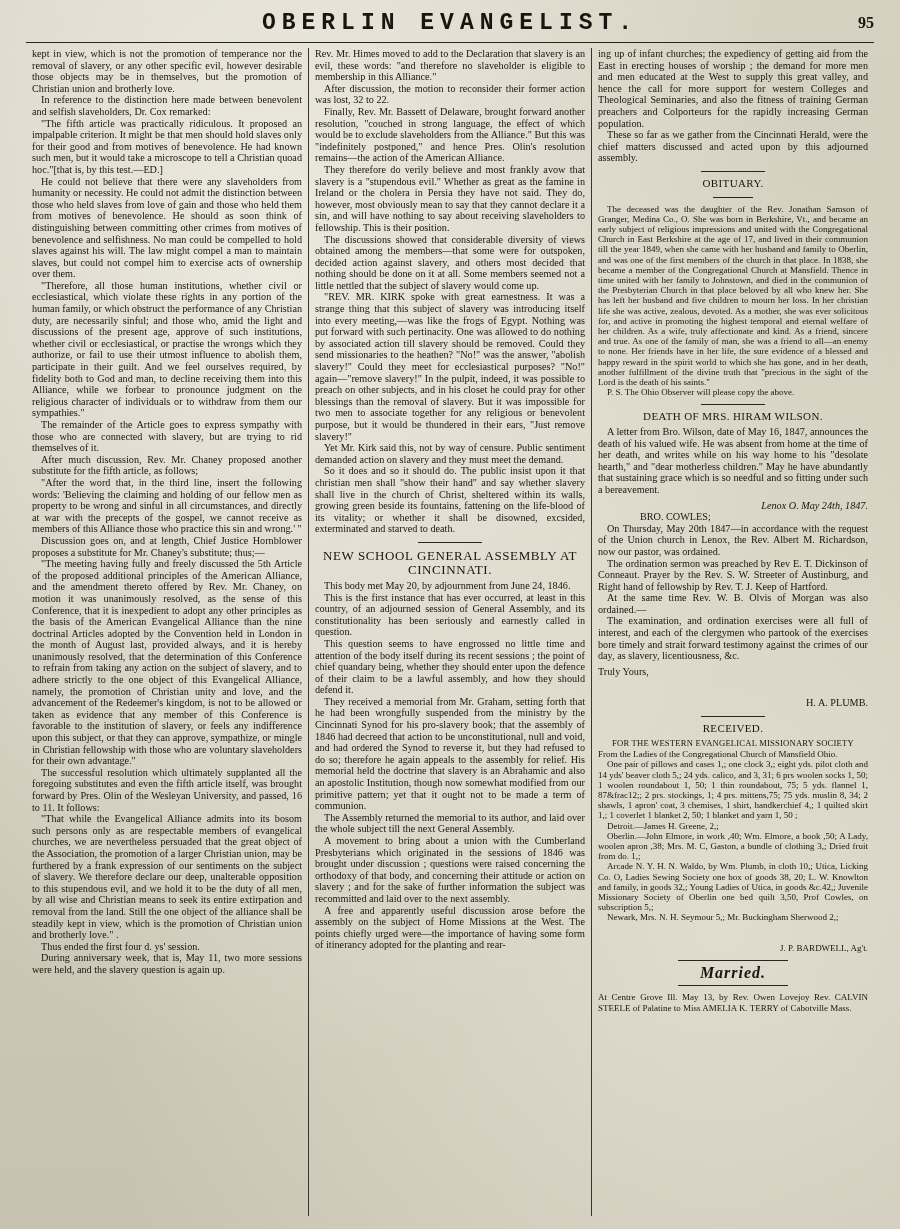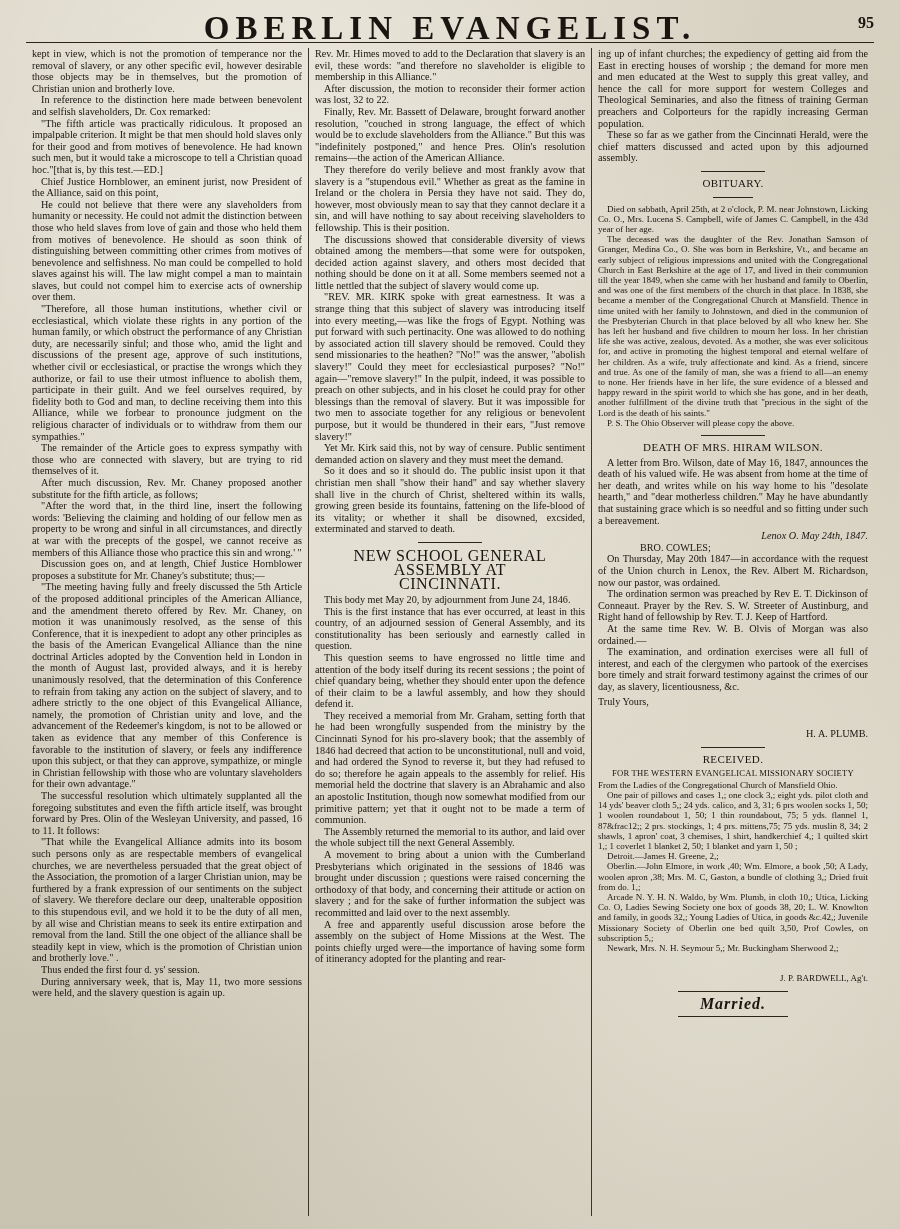--- a/index.html
+++ b/index.html
@@ -24,22 +24,22 @@
       radial-gradient(ellipse at 30% 20%, rgba(255,255,250,0.55), rgba(255,255,250,0) 60%),
       radial-gradient(ellipse at 80% 75%, rgba(250,248,236,0.45), rgba(250,248,236,0) 62%),
       linear-gradient(180deg, #d7d1c1 0%, #d2ccbb 35%, #cdc7b6 70%, #c8c2b1 100%);
   }
   .masthead {
     position: absolute;
     left: 26px; top: 10px; width: 848px;
     height: 34px;
   }
   .masthead-title {
-    font-family: Liberation Serif, serif;
-    font-size: 33px;
+    font-family: Liberation Mono, monospace;
+    font-size: 23px;
     letter-spacing: 6px;
     font-weight: bold;
     text-align: center;
     white-space: nowrap;
   }
   .masthead-pageno {
     position: absolute;
     right: 0; top: 4px;
     font-size: 16px;
     font-weight: bold;
@@ -76,21 +76,21 @@
   p.quote { text-indent: 9px; }
   .gap { height: 4px; }
   .divider {
     width: 64px;
     border-top: 1px solid #2a241b;
     margin: 7px auto 6px auto;
   }
   .divider.short { width: 40px; }
   .divider.long { width: 110px; }
   h2.head {
-    font-size: 16px;
+    font-size: 13px;
     text-align: center;
     font-weight: normal;
     letter-spacing: 0.6px;
     margin: 5px 0 3px 0;
     line-height: 14px;
   }
   h3.subhead {
     font-size: 11px;
     text-align: center;
     font-weight: normal;
@@ -135,21 +135,20 @@
     <div class="masthead-pageno">95</div>
   </div>
   <div class="rule top"></div>
 
   <div class="columns">
 
     <div class="col left">
       <p class="noindent">kept in view, which is not the promotion of temperance nor the removal of slavery, or any other specific evil, however desirable those objects may be in themselves, but the promotion of Christian union and brotherly love.</p>
       <p>In reference to the distinction here made between benevolent and selfish slaveholders, Dr. Cox remarked:</p>
       <p class="quote">"The fifth article was practically ridiculous. It proposed an impalpable criterion. It might be that men should hold slaves only for their good and from motives of benevolence. He had known such men, but it would take a microscope to tell a Christian quoad hoc."[that is, by this test.—ED.]</p>
-      <p>Chief Justice Hornblower, an eminent jurist, now President of the Alliance, said on this point,</p>
       <p>He could not believe that there were any slaveholders from humanity or necessity. He could not admit the distinction between those who held slaves from love of gain and those who held them from motives of benevolence. He should as soon think of distinguishing between committing other crimes from motives of benevolence and selfishness. No man could be compelled to hold slaves against his will. The law might compel a man to maintain slaves, but could not compel him to exercise acts of ownership over them.</p>
       <p class="quote">"Therefore, all those human institutions, whether civil or ecclesiastical, which violate these rights in any portion of the human family, or which obstruct the performance of any Christian duty, are necessarily sinful; and those who, amid the light and discussions of the present age, approve of such institutions, whether civil or ecclesiastical, or practise the wrongs which they authorize, or fail to use their utmost influence to abolish them, participate in their guilt. And we feel ourselves required, by fidelity both to God and man, to decline receiving them into this Alliance, while we forbear to pronounce judgment on the religious character of individuals or to withdraw from them our sympathies."</p>
       <p>The remainder of the Article goes to express sympathy with those who are connected with slavery, but are trying to rid themselves of it.</p>
       <p>After much discussion, Rev. Mr. Chaney proposed another substitute for the fifth article, as follows;</p>
       <p class="quote">"After the word that, in the third line, insert the following words: 'Believing the claiming and holding of our fellow men as property to be wrong and sinful in all circumstances, and directly at war with the precepts of the gospel, we cannot receive as members of this Alliance those who practice this sin and wrong.' "</p>
       <p>Discussion goes on, and at length, Chief Justice Hornblower proposes a substitute for Mr. Chaney's substitute; thus;—</p>
       <p class="quote">"The meeting having fully and freely discussed the 5th Article of the proposed additional principles of the American Alliance, and the amendment thereto offered by Rev. Mr. Chaney, on motion it was unanimously resolved, as the sense of this Conference, that it is inexpedient to adopt any other principles as the basis of the American Evangelical Alliance than the nine doctrinal Articles adopted by the Convention held in London in the month of August last, provided always, and it is hereby unanimously resolved, that the determination of this Conference to refrain from taking any action on the subject of slavery, and to adhere strictly to the one object of this Evangelical Alliance, namely, the promotion of Christian unity and love, and the advancement of the Redeemer's kingdom, is not to be allowed or taken as evidence that any member of this Conference is favorable to the institution of slavery, or feels any indifference upon this subject, or that they can approve, sympathize, or mingle in Christian fellowship with those who are voluntary slaveholders for their own advantage."</p>
       <p>The successful resolution which ultimately supplanted all the foregoing substitutes and even the fifth article itself, was brought forward by Pres. Olin of the Wesleyan University, and passed, 16 to 11. It follows:</p>
       <p class="quote">"That while the Evangelical Alliance admits into its bosom such persons only as are respectable members of evangelical churches, we are nevertheless persuaded that the great object of the Association, the promotion of a larger Christian union, may be furthered by a frank expression of our sentiments on the subject of slavery. We therefore declare our deep, unalterable opposition to this stupendous evil, and we hold it to be the duty of all men, by all wise and Christian means to seek its entire extirpation and removal from the land. Still the one object of the alliance shall be steadily kept in view, which is the promotion of Christian union and brotherly love." .</p>
       <p>Thus ended the first four d. ys' session.</p>
@@ -184,21 +183,20 @@
     </div>
 
     <div class="col right-col">
       <p class="noindent">ing up of infant churches; the expediency of getting aid from the East in erecting houses of worship ; the demand for more men and men educated at the West to supply this great valley, and hence the call for more support for western Colleges and Theological Seminaries, and also the fitness of training German preachers and Colporteurs for the rapidly increasing German population.</p>
       <p>These so far as we gather from the Cincinnati Herald, were the chief matters discussed and acted upon by this adjourned assembly.</p>
 
       <div class="divider"></div>
       <h3 class="subhead">OBITUARY.</h3>
       <div class="divider short"></div>
 
-      <p class="tiny">Died on sabbath, April 25th, at 2 o'clock, P. M. near Johnstown, Licking Co. O., Mrs. Lucena S. Campbell, wife of James C. Campbell, in the 43d year of her age.</p>
       <p class="tiny">The deceased was the daughter of the Rev. Jonathan Samson of Granger, Medina Co., O. She was born in Berkshire, Vt., and became an early subject of religious impressions and united with the Congregational Church in East Berkshire at the age of 17, and lived in their communion till the year 1849, when she came with her husband and family to Oberlin, and was one of the first members of the church in that place. In 1838, she became a member of the Congregational Church at Mansfield. Thence in time united with her family to Johnstown, and died in the communion of the Presbyterian Church in that place beloved by all who knew her. She has left her husband and five children to mourn her loss. In her christian life she was active, zealous, devoted. As a mother, she was ever solicitous for, and active in promoting the highest temporal and eternal welfare of her children. As a wife, truly affectionate and kind. As a friend, sincere and true. As one of the family of man, she was a friend to all—an enemy to none. Her friends have in her life, the sure evidence of a blessed and happy reward in the spirit world to which she has gone, and in her death, another fulfillment of the divine truth that "precious in the sight of the Lord is the death of his saints."</p>
       <p class="tiny">P. S. The Ohio Observer will please copy the above.</p>
 
       <div class="divider"></div>
       <h3 class="subhead">DEATH OF MRS. HIRAM WILSON.</h3>
 
       <p>A letter from Bro. Wilson, date of May 16, 1847, announces the death of his valued wife. He was absent from home at the time of her death, and writes while on his way home to his "desolate hearth," and "dear motherless children." May he have abundantly that sustaining grace which is so needful and so fitting under such a bereavement.</p>
 
       <div class="gap"></div>
       <p class="dateline">Lenox O. May 24th, 1847.</p>
@@ -218,16 +216,17 @@
       <p class="tiny">One pair of pillows and cases 1,; one clock 3,; eight yds. pilot cloth and 14 yds' beaver cloth 5,; 24 yds. calico, and 3, 31; 6 prs woolen socks 1, 50; 1 woolen roundabout 1, 50; 1 thin roundabout, 75; 5 yds. flannel 1, 87&amp;frac12;; 2 prs. stockings, 1; 4 prs. mittens,75; 75 yds. muslin 8, 34; 2 shawls, 1 apron' coat, 3 chemises, 1 shirt, handkerchief 4,; 1 quilted skirt 1,; 1 coverlet 1 blanket 2, 50; 1 blanket and yarn 1, 50 ;</p>
       <p class="tiny">Detroit.—James H. Greene, 2,;</p>
       <p class="tiny">Oberlin.—John Elmore, in work ,40; Wm. Elmore, a book ,50; A Lady, woolen apron ,38; Mrs. M. C, Gaston, a bundle of clothing 3,; Dried fruit from do. 1,;</p>
       <p class="tiny">Arcade N. Y. H. N. Waldo, by Wm. Plumb, in cloth 10,; Utica, Licking Co. O, Ladies Sewing Society one box of goods 38, 20; L. W. Knowlton and family, in goods 32,; Young Ladies of Utica, in goods &amp;c.42,; Juvenile Missionary Society of Oberlin one bed quilt 3,50, Prof Cowles, on subscription 5,;</p>
       <p class="tiny">Newark, Mrs. N. H. Seymour 5,; Mr. Buckingham Sherwood 2,;</p>
       <p class="sig tiny">J. P. BARDWELL, Ag't.</p>
 
       <div class="divider long"></div>
       <div class="fancy">Married.</div>
       <div class="divider long"></div>
+      <p class="noindent tiny">At Centre Grove Ill. May 13, by Rev. Owen Lovejoy Rev. CALVIN STEELE of Palatine to Miss AMELIA K. TERRY of Cabotville Mass.</p>
     </div>
 
   </div>
 </div>
 
 </body></html>

